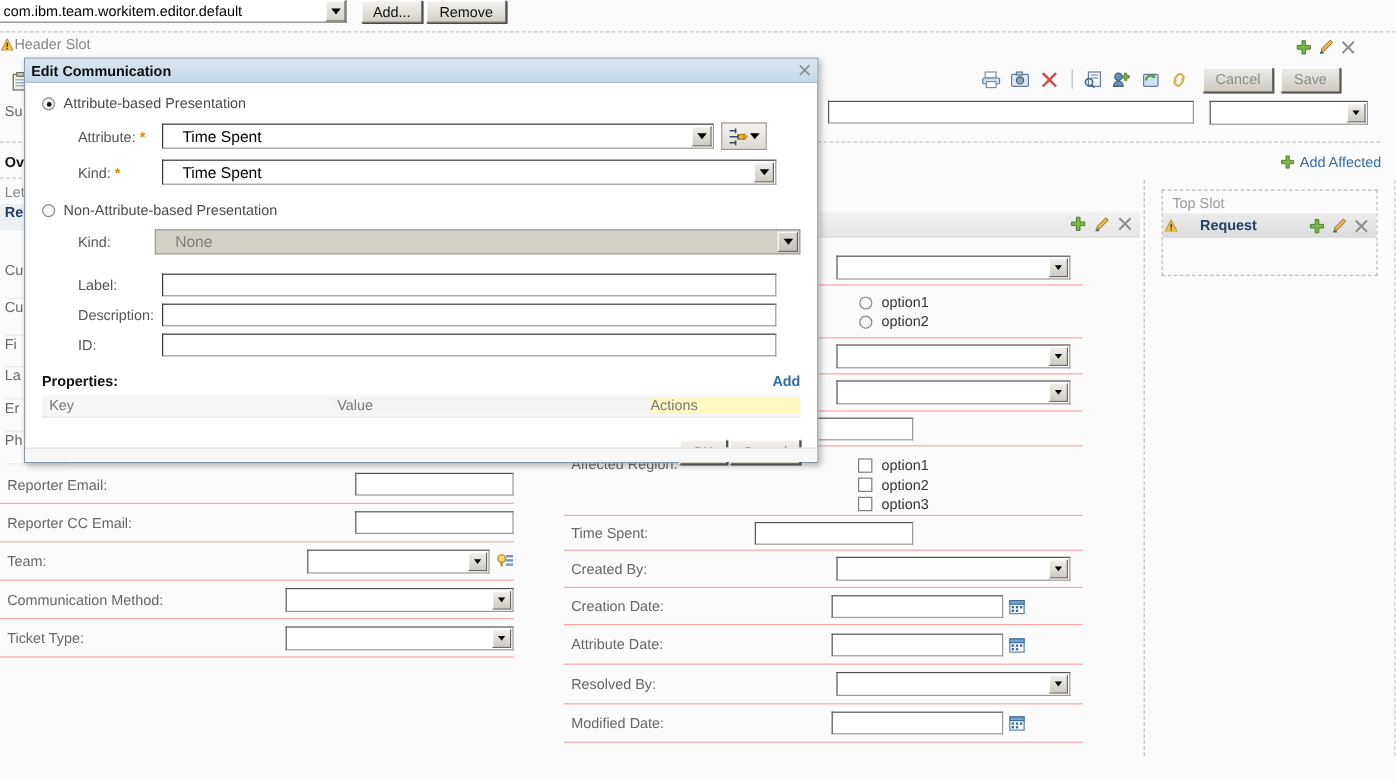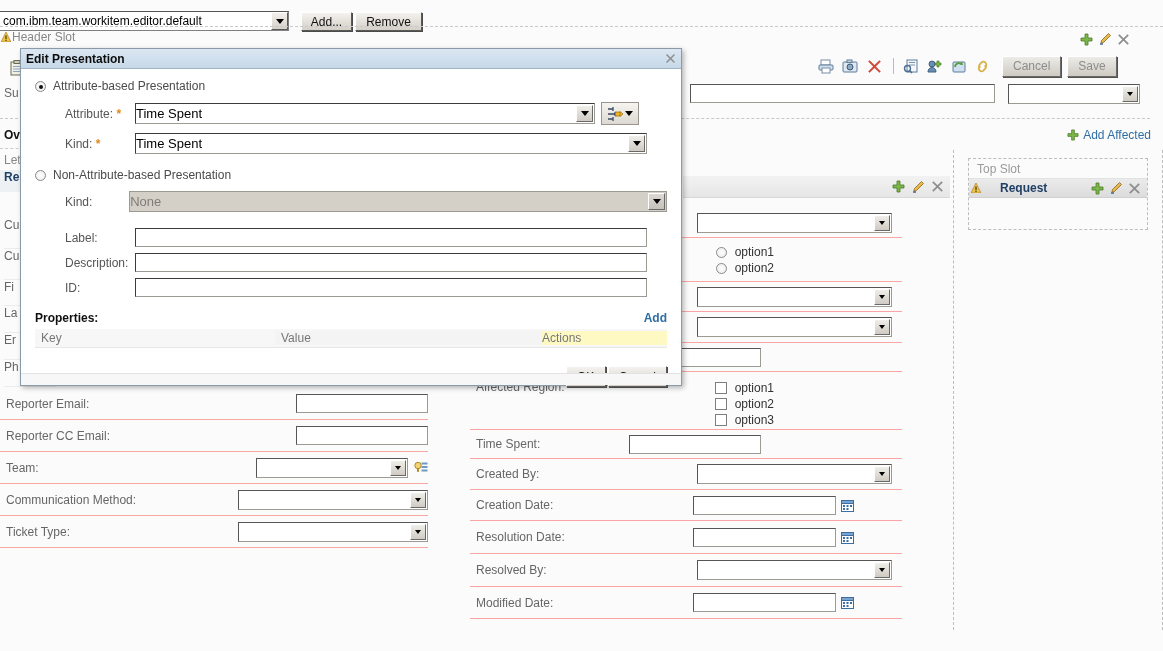--- a/index.html
+++ b/index.html
@@ -8,21 +8,21 @@
     width: 1163px; height: 651px;
     overflow: hidden;
     background: #fbfbfb;
     font-family: "Liberation Sans", sans-serif;
     font-size: 12px;
     color: #555;
   }
   #root { position: relative; width: 1163px; height: 651px; }
 
   
-  .topbar { position: absolute; left: 0; top: 12px; width: 1163px; height: 24px; background: #fbfbfb; }
+  .topbar { position: absolute; left: 0; top: 0; width: 1163px; height: 24px; background: #fbfbfb; }
   .combo-main {
     position: absolute; left: -1px; top: -1px; width: 290px; height: 20px;
     background: #fff; border: 1px solid #7f7f7f; border-top-color:#555;
     display: flex; align-items: center;
   }
   .combo-main .txt { flex: 1; padding-left: 3px; color: #000; font-size: 12px; white-space: nowrap; overflow: hidden; }
   .combo-btn {
     width: 17px; height: 18px; flex: 0 0 17px;
     background: linear-gradient(#f2f0ec, #d4d0c8);
     border: 1px solid #fff; border-right-color: #5a5a5a; border-bottom-color: #5a5a5a;
@@ -118,21 +118,21 @@
   .dialog-body { position: relative; padding: 10px 14px 0 14px; }
 
   .d-radio-row { display:flex; align-items:center; gap: 7px; margin-bottom: 9px; }
   .d-radio-row .lab { color: #4a4a4a; font-size: 12px; text-align: right; }
   .d-field-row { display:flex; align-items:center; margin-bottom: 8px; }
   .d-field-row .dlabel { width: 100px; padding-left: 30px; color:#555; font-size: 12px; }
   .req { color: #e08a1e; font-weight: bold; }
   .d-input {
     height: 21px; background:#fff;
     border: 1px solid #9b9a93; border-top-color:#3b3b3b; border-left-color:#3b3b3b;
-    display:flex; align-items:center; padding-left:0; color:#000; font-size: 13px;
+    display:flex; align-items:center; padding-left:16px; color:#000; font-size: 13px;
   }
   .d-input.disabled { background: #d4d0c8; color: #807d77; border-top-color:#9b9a93; border-left-color:#9b9a93;}
   .d-input .sb2 {
     margin-left:auto; width:17px; height:17px; margin-right:1px;
     background: linear-gradient(#f0eee9,#cfcbc3);
     border:1px solid #fff; border-right-color:#6a6a6a; border-bottom-color:#6a6a6a;
     display:flex; align-items:center; justify-content:center;
   }
   .d-input.disabled .sb2 { background: linear-gradient(#dcd8d1,#c6c2bb); }
   .picker-btn {
@@ -452,21 +452,21 @@
             <rect x=".5" y="1.5" width="12" height="3" fill="#7ba3cc" stroke="#3b6ea5"></rect>
             <rect x="2" y="6" width="2" height="2" fill="#3b6ea5"></rect>
             <rect x="5.5" y="6" width="2" height="2" fill="#3b6ea5"></rect>
             <rect x="9" y="6" width="2" height="2" fill="#3b6ea5"></rect>
             <rect x="2" y="9" width="2" height="2" fill="#3b6ea5"></rect>
             <rect x="5.5" y="9" width="2" height="2" fill="#3b6ea5"></rect>
           </svg>
       </span>
     </div>
     <div class="frow" style="height:33px;">
-      <span class="lbl">Resolution Date:</span>
+      <span class="lbl">Attribute Date:</span>
       <span class="fld" style="display:flex;align-items:center;gap:5px;margin-right:48px;">
         <span class="txtfield" style="display:block;width:143px;"></span>
         <svg style="width:13px;height:13px" viewBox="0 0 13 13">
             <rect x=".5" y="1.5" width="12" height="11" fill="#fff" stroke="#3b6ea5"></rect>
             <rect x=".5" y="1.5" width="12" height="3" fill="#7ba3cc" stroke="#3b6ea5"></rect>
             <rect x="2" y="6" width="2" height="2" fill="#3b6ea5"></rect>
             <rect x="5.5" y="6" width="2" height="2" fill="#3b6ea5"></rect>
             <rect x="9" y="6" width="2" height="2" fill="#3b6ea5"></rect>
             <rect x="2" y="9" width="2" height="2" fill="#3b6ea5"></rect>
             <rect x="5.5" y="9" width="2" height="2" fill="#3b6ea5"></rect>
@@ -520,21 +520,21 @@
           </svg>
         <svg style="width:13px;height:13px" viewBox="0 0 13 13">
             <path d="M2.4 1.2L6.5 5.3l4.1-4.1 1.2 1.2L7.7 6.5l4.1 4.1-1.2 1.2-4.1-4.1-4.1 4.1-1.2-1.2 4.1-4.1L1.2 2.4z" fill="#8d8d8d"></path>
           </svg>
       </span>
     </div>
   </div>
 
   <div class="dialog">
     <div class="dialog-title">
-      <span class="t">Edit Presentation</span>
+      <span class="t">Edit Communication</span>
       <svg class="close-x" viewBox="0 0 13 13">
         <path d="M2.4 1.2L6.5 5.3l4.1-4.1 1.2 1.2L7.7 6.5l4.1 4.1-1.2 1.2-4.1-4.1-4.1 4.1-1.2-1.2 4.1-4.1L1.2 2.4z" fill="#8d8d8d"></path>
       </svg>
     </div>
     <div class="dialog-body">
 
       <div class="d-radio-row">
         <i class="radio sel"></i>
         <span class="lab">Attribute-based Presentation</span>
       </div>

